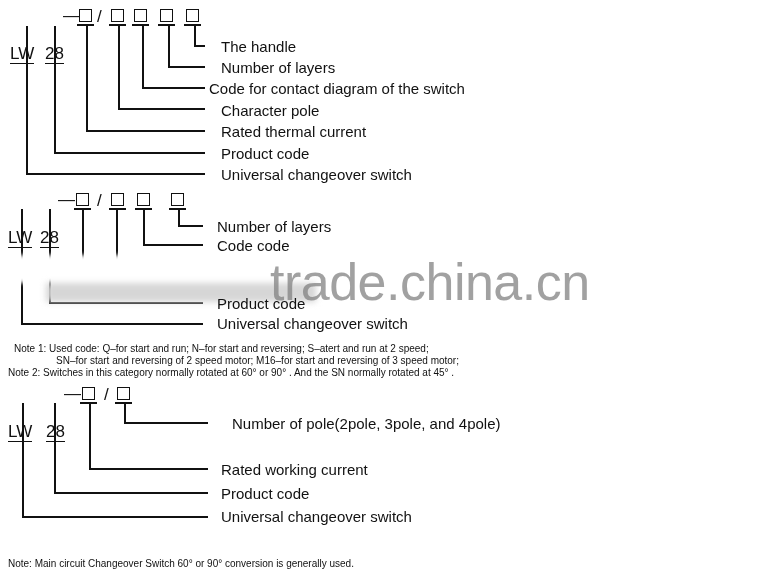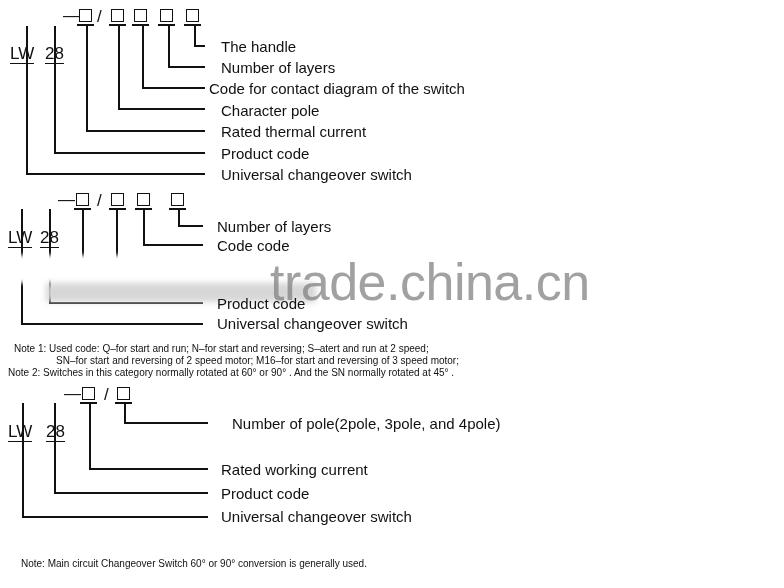--- a/index.html
+++ b/index.html
@@ -120,13 +120,13 @@
   <div class="hline" style="left:54px;top:492px;width:154px;"></div>
   <div class="vline" style="left:22px;top:403px;height:114px;"></div>
   <div class="hline" style="left:22px;top:516px;width:186px;"></div>
 
   <span class="label" style="left:221px;top:415px;margin-left:11px;">Number of pole(2pole, 3pole, and 4pole)</span>
   <span class="label" style="left:221px;top:461px;">Rated working current</span>
   <span class="label" style="left:221px;top:485px;">Product code</span>
   <span class="label" style="left:221px;top:508px;">Universal changeover switch</span>
 </div>
 
-<span class="note" style="left:21px;top:557px;text-align:center;">Note:  Main circuit Changeover Switch  60°  or 90°  conversion is generally used.</span>
+<span class="note" style="left:8px;top:557px;text-align:center;">Note:  Main circuit Changeover Switch  60°  or 90°  conversion is generally used.</span>
 
 </body></html>

